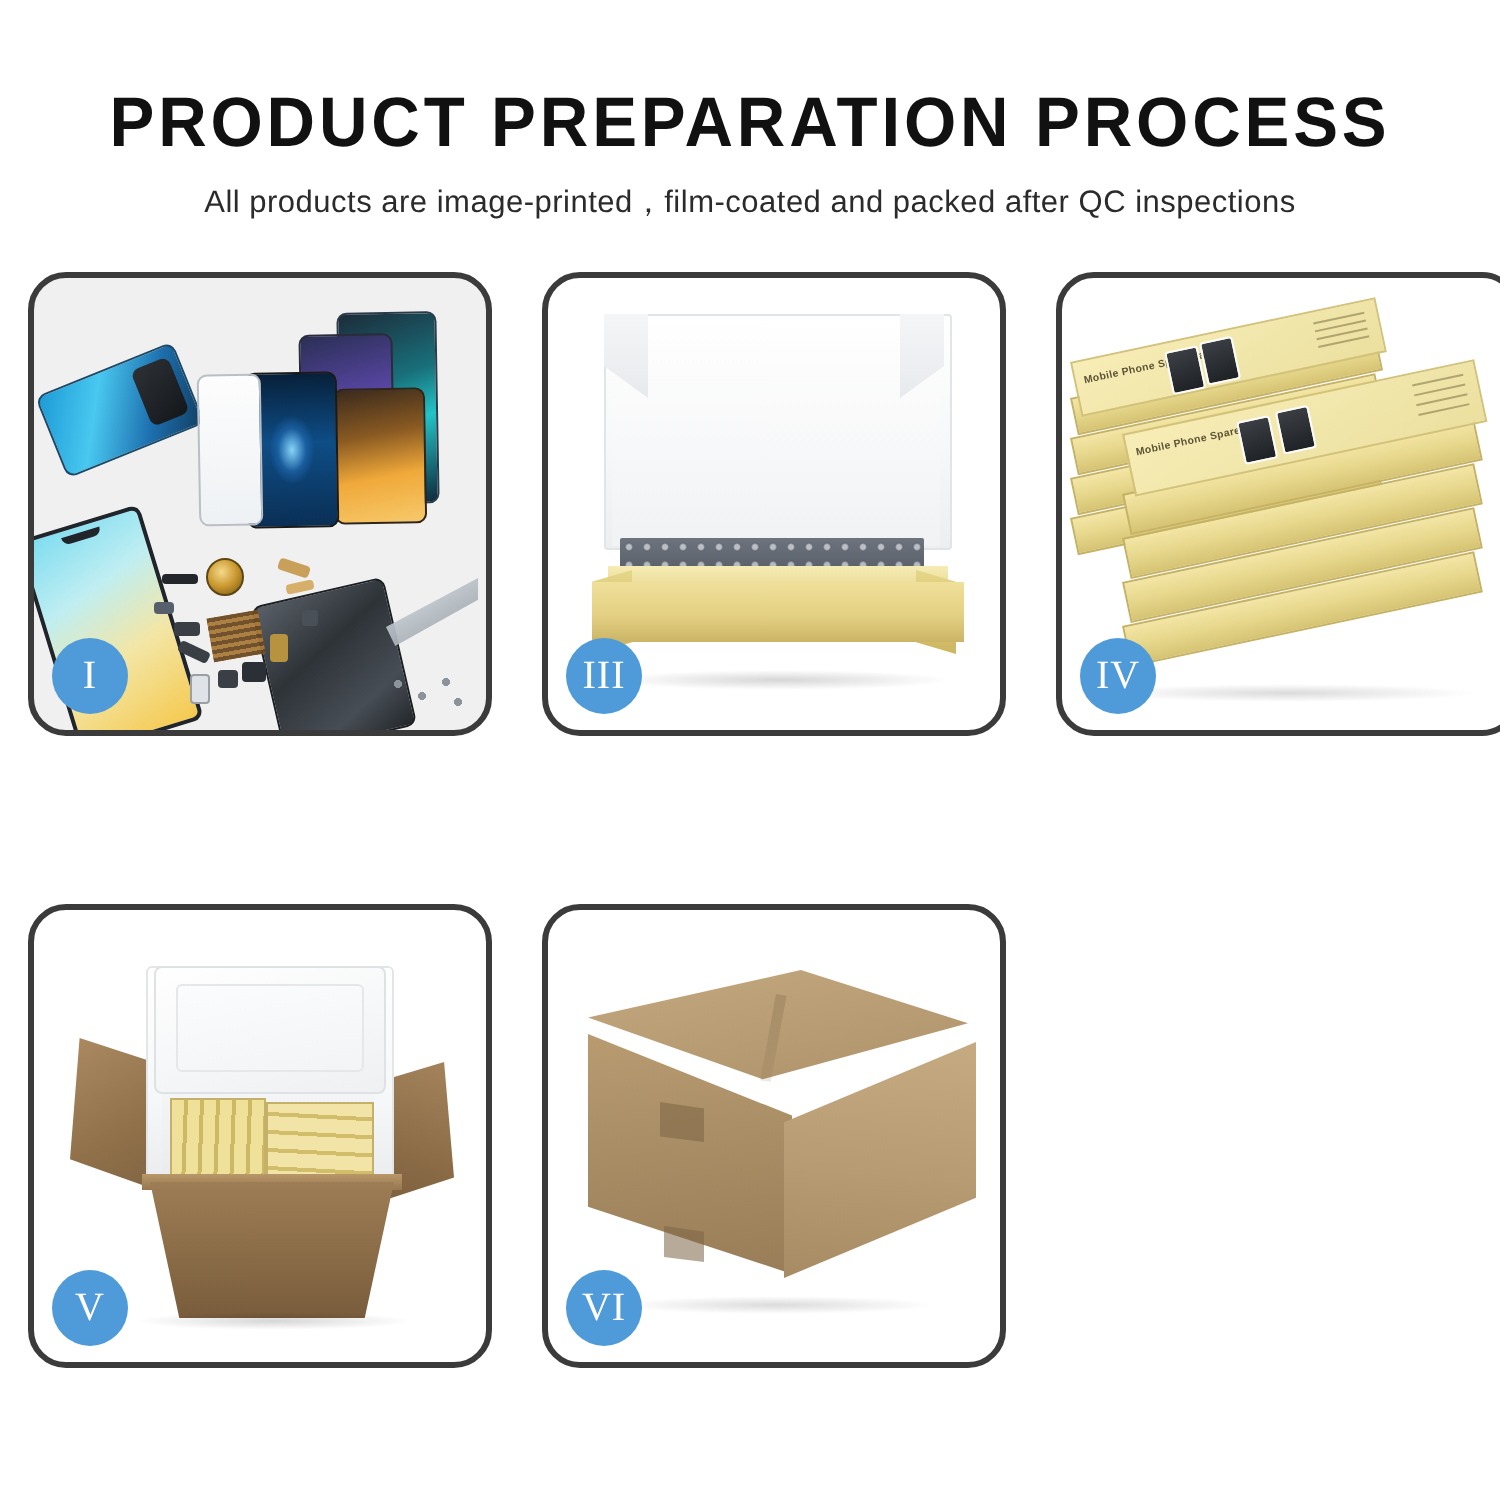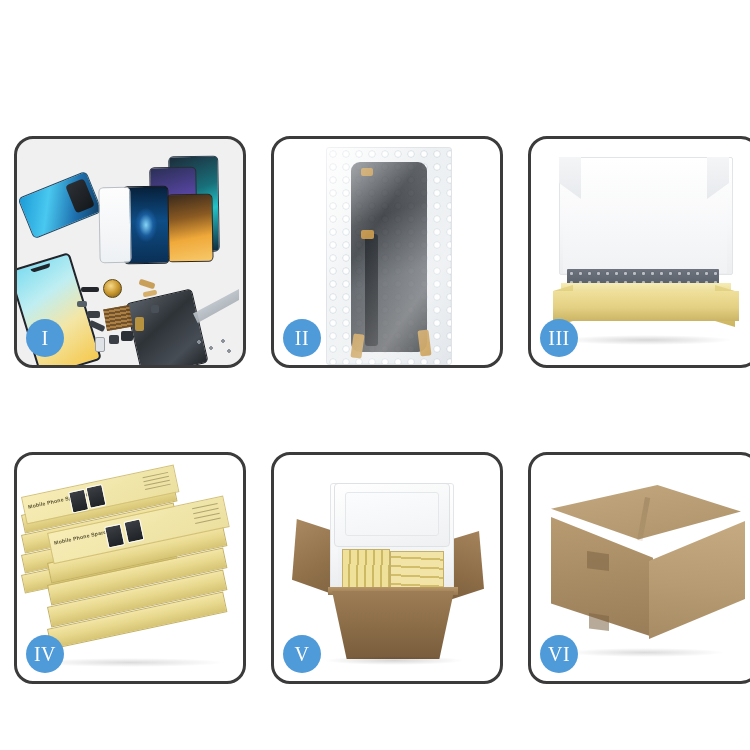--- a/index.html
+++ b/index.html
@@ -362,20 +362,24 @@
   .p6 .shadow{
     position:absolute;left:34px;bottom:24px;width:160px;height:9px;
     background:radial-gradient(ellipse at 50% 50%,rgba(0,0,0,.14),rgba(0,0,0,0) 70%);
   }
 </style>
 </head>
 <body>
 
 <div class="page">
 
+  <div class="header">
+    <h1 class="title">PRODUCT PREPARATION PROCESS</h1>
+    <p class="subtitle">All products are image-printed，film-coated and packed after QC inspections</p>
+  </div>
 
   <div class="grid">
 
     <div class="panel tint p1">
       <div class="scene">
         <div class="ph ph-tilt"></div>
         <div class="ph ph-a"></div>
         <div class="ph ph-b"></div>
         <div class="ph ph-c"></div>
         <div class="ph ph-d"></div>
@@ -394,34 +398,20 @@
         <div class="sp s8"></div>
         <div class="sp s9"></div>
         <div class="sp s10"></div>
         <div class="sp s11"></div>
         <div class="tweez"></div>
         <div class="dots"></div>
       </div>
       <div class="badge">I</div>
     </div>
 
-    <div class="panel p2">
-      <div class="scene">
-        <div class="bubwrap">
-          <div class="screen"></div>
-          <div class="flex"></div>
-          <div class="tab t1"></div>
-          <div class="tab t2"></div>
-          <div class="tab t3"></div>
-          <div class="tab t4"></div>
-        </div>
-        <div class="gloss"></div>
-      </div>
-      <div class="badge">II</div>
-    </div>
 
     <div class="panel p3">
       <div class="scene">
         <div class="lid"></div>
         <div class="lidflapL"></div>
         <div class="lidflapR"></div>
         <div class="foam"></div>
         <div class="bub"></div>
         <div class="boxtop"></div>
         <div class="boxlipL"></div>

